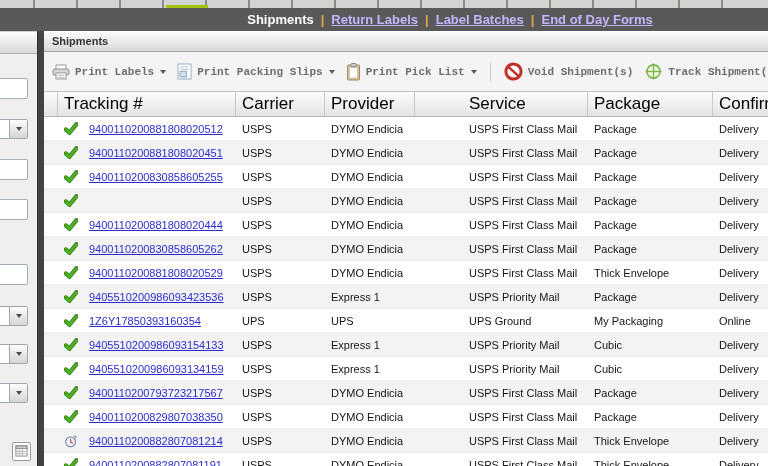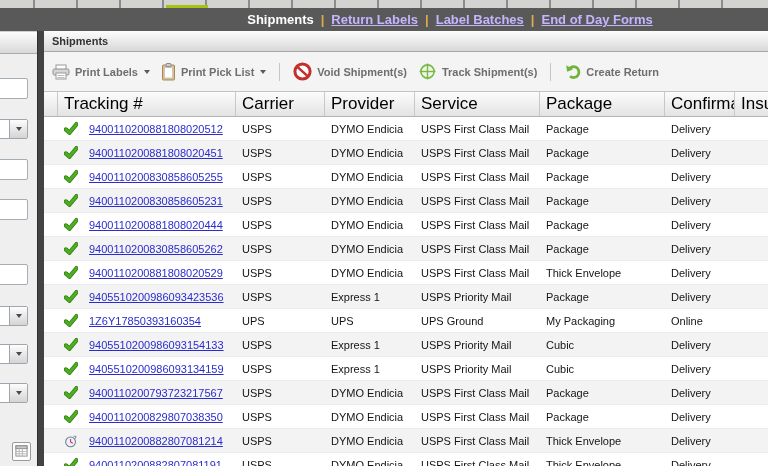--- a/index.html
+++ b/index.html
@@ -32,39 +32,39 @@
   .chev{width:0;height:0;border-left:3.5px solid transparent;border-right:3.5px solid transparent;border-top:4.5px solid #4a4a4a;}
   .sb-calbtn{position:absolute;left:12px;top:410px;width:19px;height:19px;background:#fdfdfd;
      border:1px solid #9a9a9a;border-radius:2px;display:flex;align-items:center;justify-content:center;box-sizing:border-box;}
   
   #divider{position:absolute;top:31px;left:37px;width:7px;bottom:0;background:#434343;border-left:1px solid #2e2e2e;box-sizing:border-box;}
   
   #main{position:absolute;top:31px;left:44px;width:724px;bottom:0;background:#fff;}
   .panel-title{height:20px;background:linear-gradient(#fdfdfd,#d8d8d8);border-bottom:1px solid #a8a8a8;
      display:flex;align-items:center;padding-left:8px;font-size:11px;font-weight:bold;color:#333;}
   .toolbar{height:39px;background:#f4f4f5;display:flex;align-items:center;padding-left:8px;gap:11px;
-     font-size:11px;font-weight:bold;color:#6e6e6e;white-space:nowrap;overflow:hidden;}
+     font-size:11px;font-weight:bold;color:#6e6e6e;white-space:nowrap;overflow:hidden;font-family:Liberation Mono, monospace;}
   .tbtn{display:flex;align-items:center;gap:5px;cursor:pointer;}
   .ticon svg{display:block;}
   .caret{width:0;height:0;border-left:3.5px solid transparent;border-right:3.5px solid transparent;border-top:4px solid #5a5a5a;margin-left:1px;}
   .tsep{width:1px;height:18px;background:#c6c6c6;margin:0 2px;flex:none;}
   
   .thead{height:26px;display:flex;background:linear-gradient(#fcfcfc,#e3e3e4);
      border-top:1px solid #c2c2c2;border-bottom:1px solid #b5b5b5;font-size:17px;color:#000;box-sizing:border-box;}
   .th{display:flex;align-items:center;padding-left:6px;border-right:1px solid #c8c8c8;box-sizing:border-box;flex:none;overflow:hidden;}
   .th:last-child{border-right:none;}
   .tr{height:24px;display:flex;align-items:center;font-size:11px;color:#141414;
      border-bottom:1px solid #ececec;box-sizing:border-box;background:#fff;}
   .tr:nth-child(even){background:#f3f3f4;}
   .td{padding-left:6px;box-sizing:border-box;flex:none;overflow:hidden;white-space:nowrap;display:flex;align-items:center;gap:4px;}
   .c-sel{width:14px;padding-left:0;}
   .c-track{width:178px;}
   .c-carrier{width:89px;}
   .c-provider{width:90px;}
-  .c-service{width:125px;}
+  .c-service{width:125px;margin-left:48px;}
   .c-package{width:125px;}
   .c-conf{width:70px;}
   .c-ins{flex:1 1 auto;}
   .tlink{color:#2b2bd0;text-decoration:underline;cursor:pointer;margin-left:7px;}
   .sicon{display:flex;flex:none;}
 </style>
 </head>
 <body>
 
 <div id="tabstrip">
@@ -137,20 +137,33 @@
             <rect x="4" y="9" width="10" height="6" fill="#fff" stroke="#9a9a9a"></rect>
             <line x1="5.5" y1="11.5" x2="12.5" y2="11.5" stroke="#bdbdbd"></line>
             <line x1="5.5" y1="13.5" x2="12.5" y2="13.5" stroke="#bdbdbd"></line>
           </svg>
         </span>
         <span>Print Labels</span>
         <span class="caret"></span>
       </div>
       <div class="tbtn">
         <span class="ticon">
+          <svg width="15" height="17" viewBox="0 0 15 17">
+            <rect x="1" y="1" width="13" height="15" fill="#fff" stroke="#9ab0c8"></rect>
+            <line x1="3.5" y1="4" x2="11.5" y2="4" stroke="#aac2da"></line>
+            <line x1="3.5" y1="6.5" x2="11.5" y2="6.5" stroke="#aac2da"></line>
+            <rect x="3" y="8.5" width="6.5" height="5" fill="#cfe0ef" stroke="#9ab0c8"></rect>
+            <line x1="3.5" y1="15" x2="11.5" y2="15" stroke="#aac2da"></line>
+          </svg>
+        </span>
+        <span>Print Packing Slips</span>
+        <span class="caret"></span>
+      </div>
+      <div class="tbtn">
+        <span class="ticon">
           <svg width="15" height="18" viewBox="0 0 15 18">
             <rect x="1.5" y="2" width="12" height="15" rx="1" fill="#dcc08a" stroke="#a8895a"></rect>
             <rect x="3.5" y="4.5" width="8" height="10.5" fill="#fff" stroke="#c6c6c6"></rect>
             <rect x="5" y="0.5" width="5" height="3.2" rx="1" fill="#cccccc" stroke="#8a8a8a"></rect>
           </svg>
         </span>
         <span>Print Pick List</span>
         <span class="caret"></span>
       </div>
       <div class="tsep"></div>
@@ -251,21 +264,20 @@
       </div>
       <div class="tr">
         <div class="td c-sel"></div>
         <div class="td c-track">
           <span class="sicon">
             <svg width="14" height="13" viewBox="0 0 16 15">
               <path d="M2 8.6 L6.2 12.4 L14.2 2.6" fill="none" stroke="#2f7d12" stroke-width="5" stroke-linecap="round" stroke-linejoin="round"></path>
               <path d="M2 8.6 L6.2 12.4 L14.2 2.6" fill="none" stroke="#4FAE1F" stroke-width="3.2" stroke-linecap="round" stroke-linejoin="round"></path>
             </svg>
           </span>
-          <a class="tlink">9400110200830858605231</a>
         </div>
         <div class="td c-carrier">USPS</div>
         <div class="td c-provider">DYMO Endicia</div>
         <div class="td c-service">USPS First Class Mail</div>
         <div class="td c-package">Package</div>
         <div class="td c-conf">Delivery</div>
         <div class="td c-ins"></div>
       </div>
       <div class="tr">
         <div class="td c-sel"></div>

